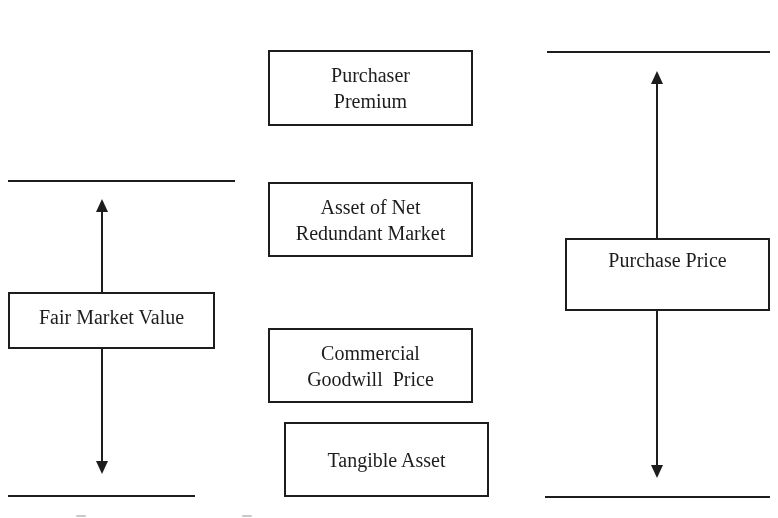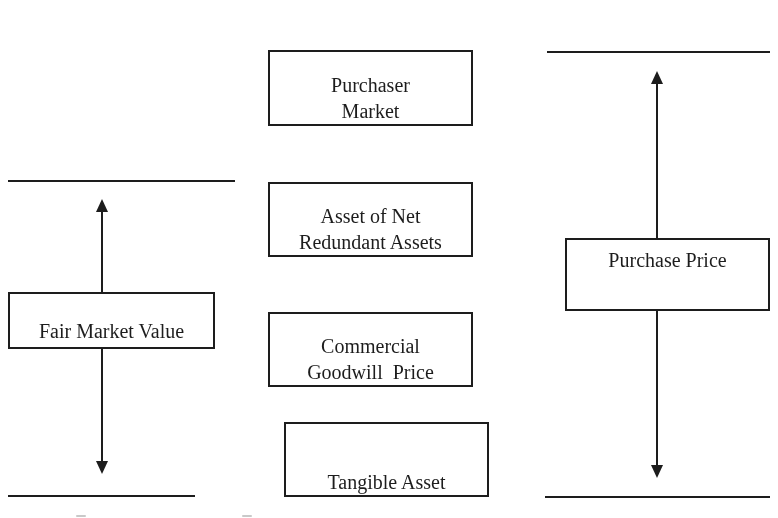--- a/index.html
+++ b/index.html
@@ -26,56 +26,56 @@
     position:absolute;width:0;height:0;
     border-left:6px solid transparent;border-right:6px solid transparent;
     border-top:13px solid var(--ink);
   }
   .box{
     position:absolute;
     box-sizing:border-box;
     background:var(--bg);
     border:2px solid var(--ink);
     display:flex;flex-direction:column;
-    align-items:center;justify-content:flex-end;
+    align-items:center;justify-content:center;
     text-align:center;
     font-size:20px;line-height:26px;
     white-space:pre-wrap;
   }
   .box--top-text{justify-content:flex-start;padding-top:7px;}
-  .box--fmv{justify-content:flex-start;padding-top:24px;}
+  .box--fmv{justify-content:flex-start;padding-top:10px;}
   .artifact{position:absolute;height:2px;background:#c9c9c9;border-radius:1px;}
 </style>
 </head>
 <body>
 
 <div class="canvas">
 
   <div class="hline" style="left:8px;top:180px;width:227px;"></div>
   <div class="hline" style="left:8px;top:495px;width:187px;"></div>
 
   <div class="head-up" style="left:96px;top:199px;"></div>
   <div class="shaft" style="left:101px;top:210px;height:253px;"></div>
   <div class="head-down" style="left:96px;top:461px;"></div>
 
   <div class="box box--fmv" style="left:8px;top:292px;width:207px;height:57px;">
     <span>Fair Market Value</span>
   </div>
 
   <div class="box" style="left:268px;top:50px;width:205px;height:76px;">
     <span>Purchaser</span>
-    <span>Market</span>
+    <span>Premium</span>
   </div>
 
   <div class="box" style="left:268px;top:182px;width:205px;height:75px;">
     <span>Asset of Net</span>
-    <span>Redundant Assets</span>
+    <span>Redundant Market</span>
   </div>
 
-  <div class="box" style="left:268px;top:312px;width:205px;height:75px;">
+  <div class="box" style="left:268px;top:328px;width:205px;height:75px;">
     <span>Commercial</span>
     <span>Goodwill  Price</span>
   </div>
 
   <div class="box" style="left:268px;top:422px;width:205px;height:75px;margin-left:16px;">
     <span>Tangible Asset</span>
   </div>
 
   <div class="hline" style="left:547px;top:51px;width:223px;"></div>
   <div class="hline" style="left:545px;top:496px;width:225px;"></div>

